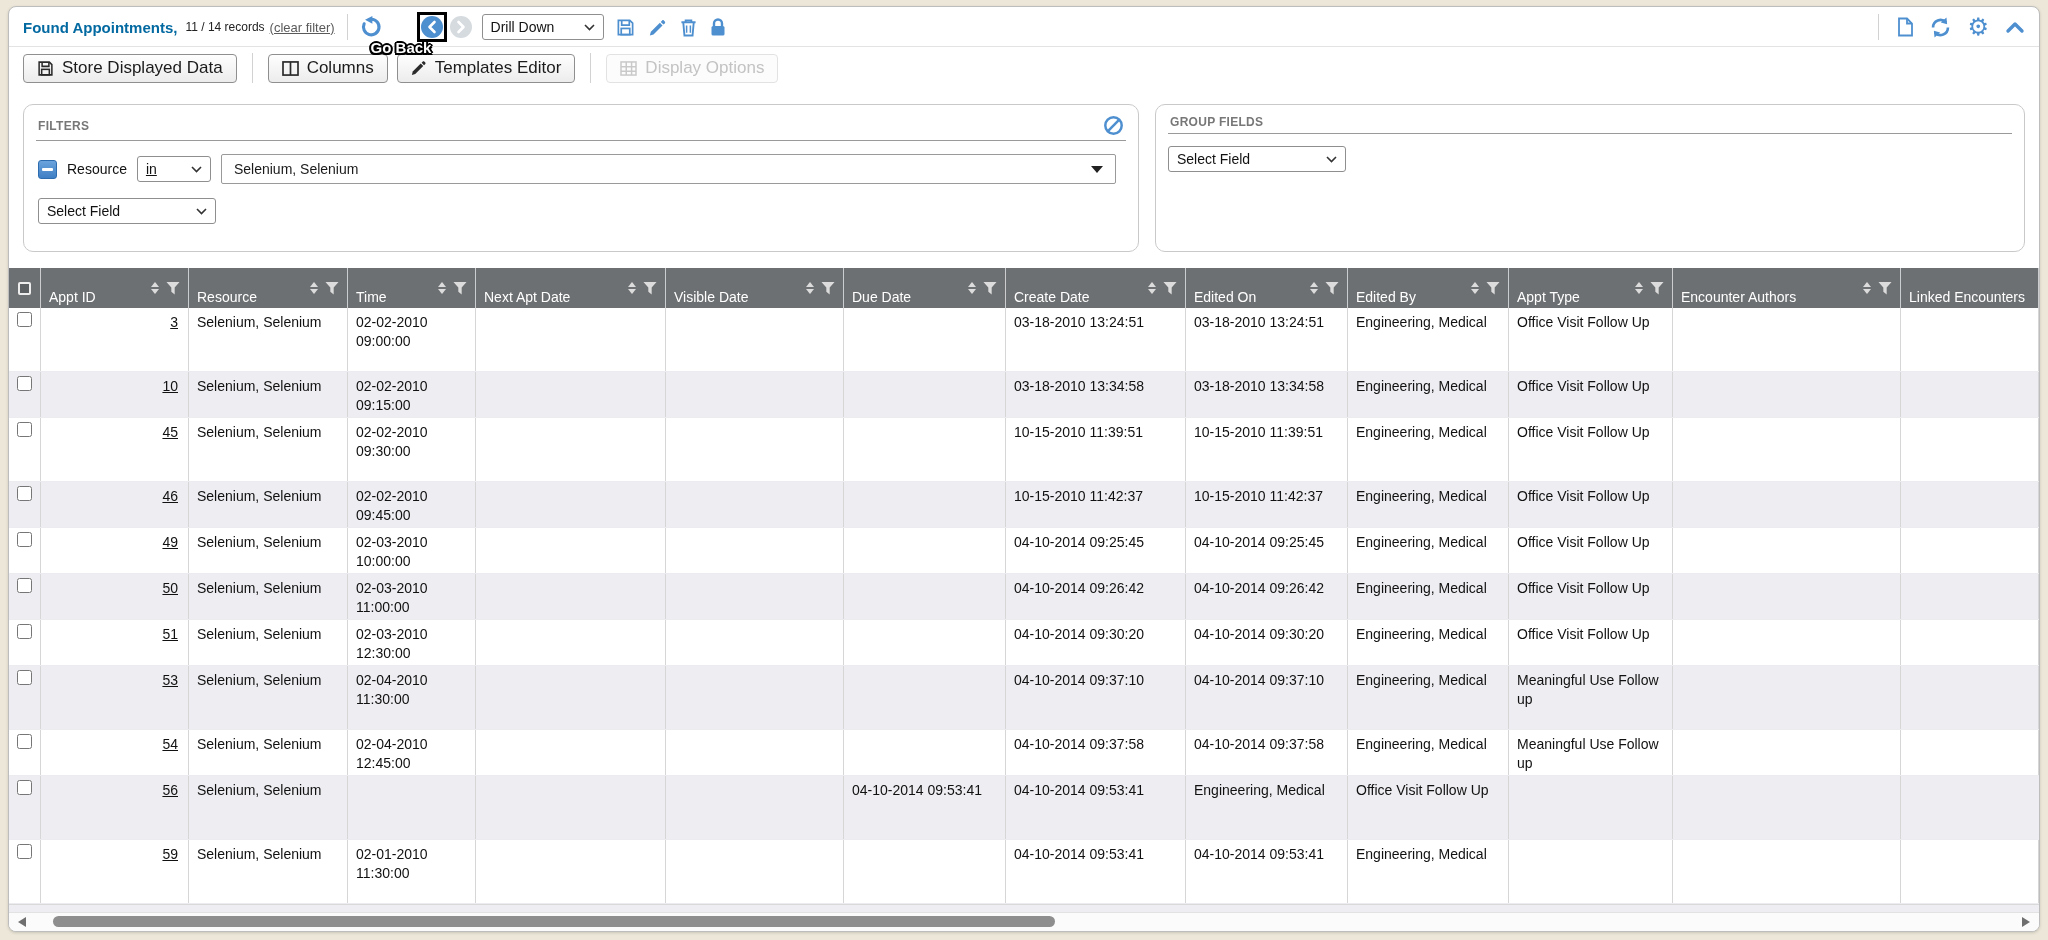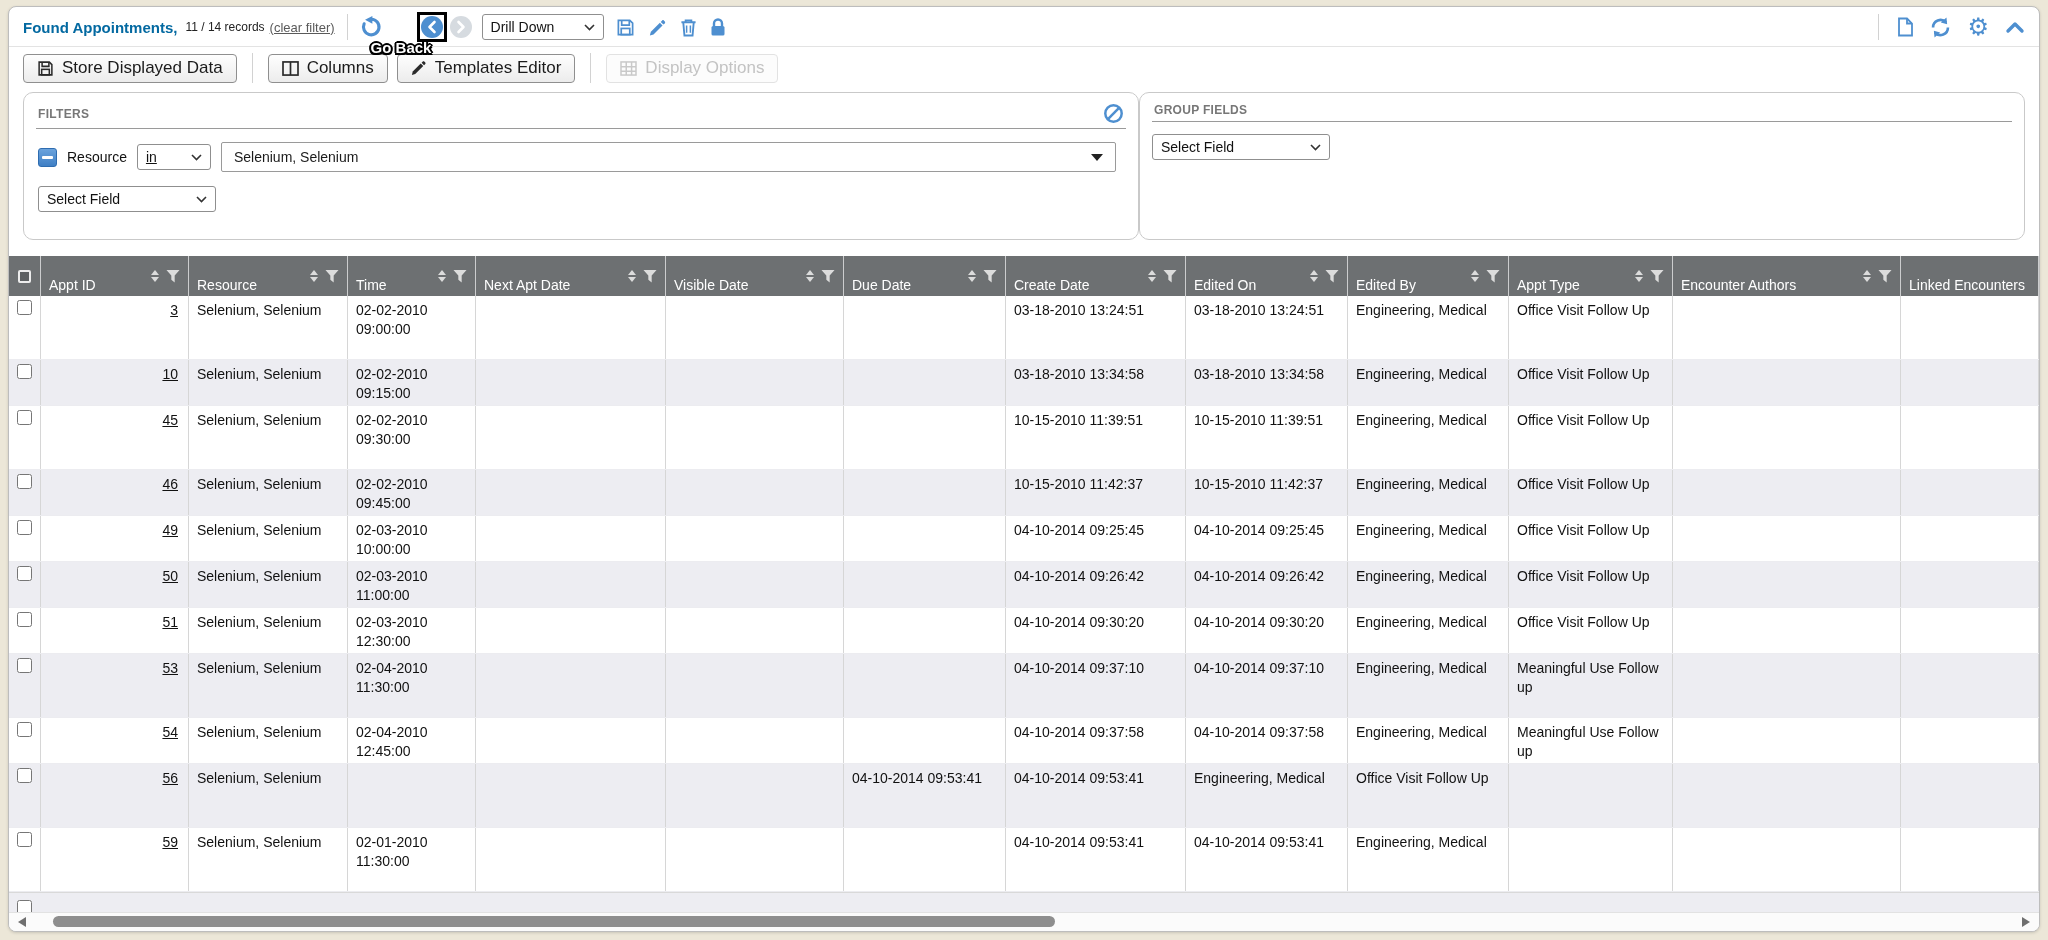--- a/index.html
+++ b/index.html
@@ -67,21 +67,21 @@
     height:29px; padding:0 13px;
     font-size:17px; color:#1b1b1b;
     background:linear-gradient(#fefefe,#ececec);
     border:1px solid #8f8f8f; border-radius:4px;
     cursor:pointer; white-space:nowrap;
   }
   .btn.disabled { color:#c3c3c3; border-color:#e2e2e2; background:#fcfcfc; cursor:default; }
   .tsep { width:1px; height:30px; background:#d2d2d2; margin:0 6px; }
 
   
-  .filters-row { display:flex; margin:0 14px 16px; height:148px; }
+  .filters-row { display:flex; gap:16px; margin:12px 14px 16px; height:148px; }
   .fbox {
     border:1px solid #c9c9c9; border-radius:10px; background:#fff;
     display:flex; flex-direction:column;
   }
   .fbox.filters { width:1116px; }
   .fbox.groups { flex:1; }
   .fbox-title-row {
     display:flex; align-items:center; justify-content:space-between;
     margin:8px 12px 0; padding:2px 2px 4px;
     border-bottom:1px solid #9a9a9a;

